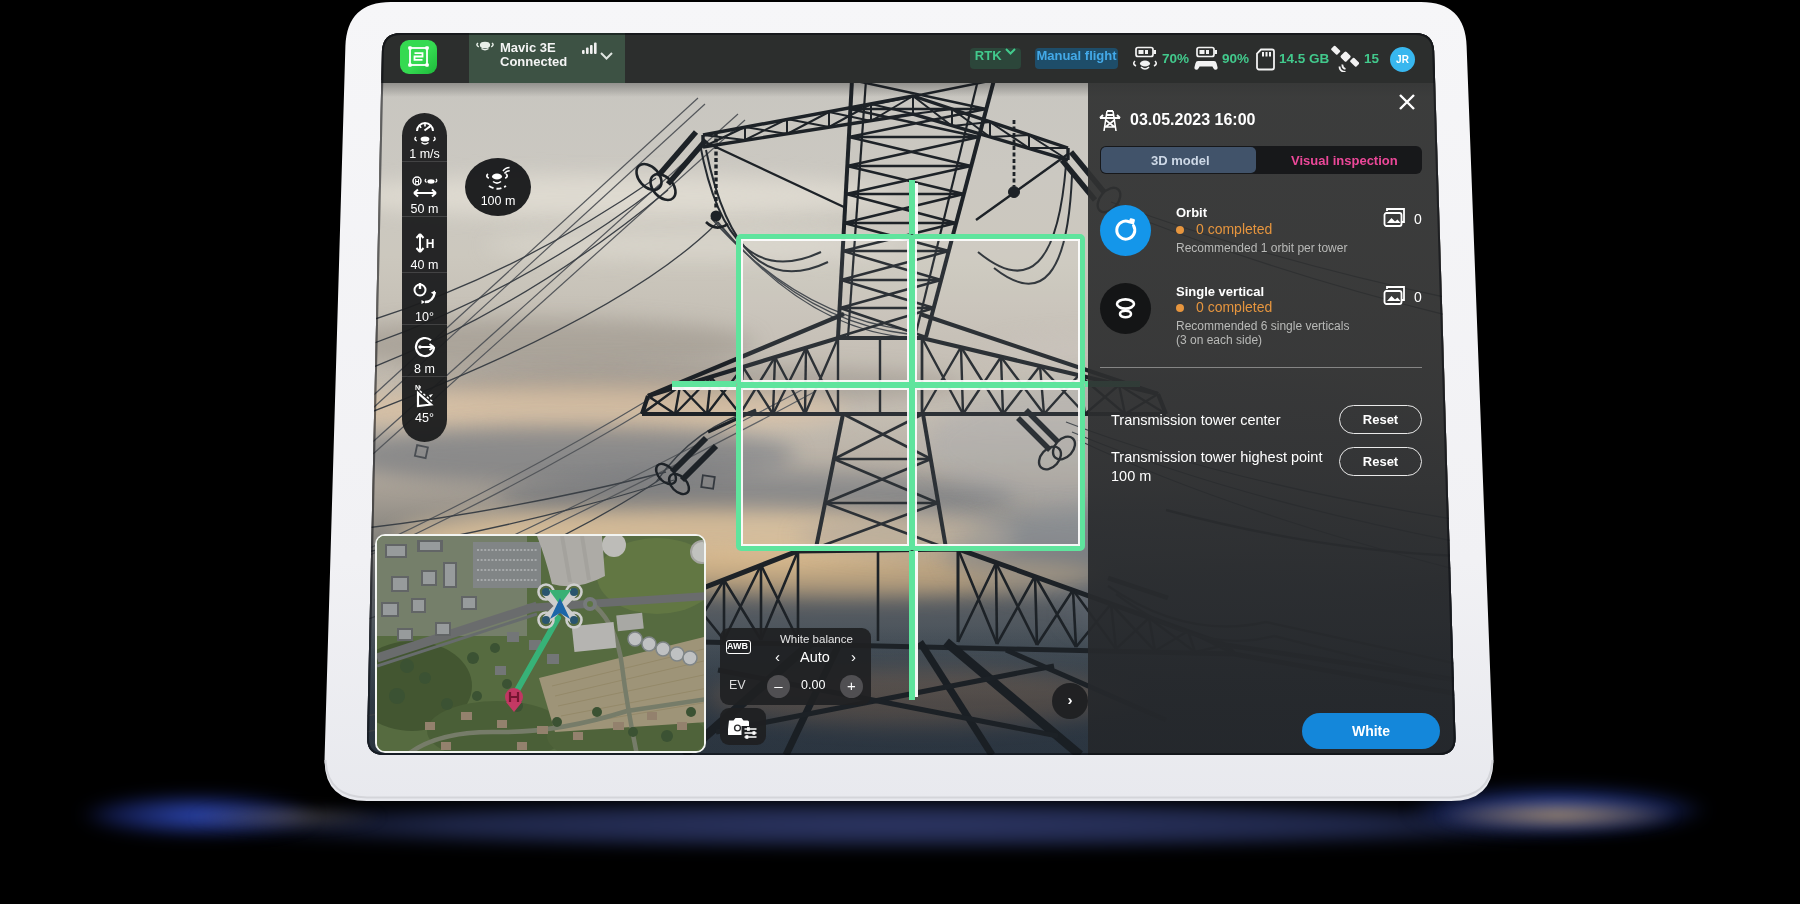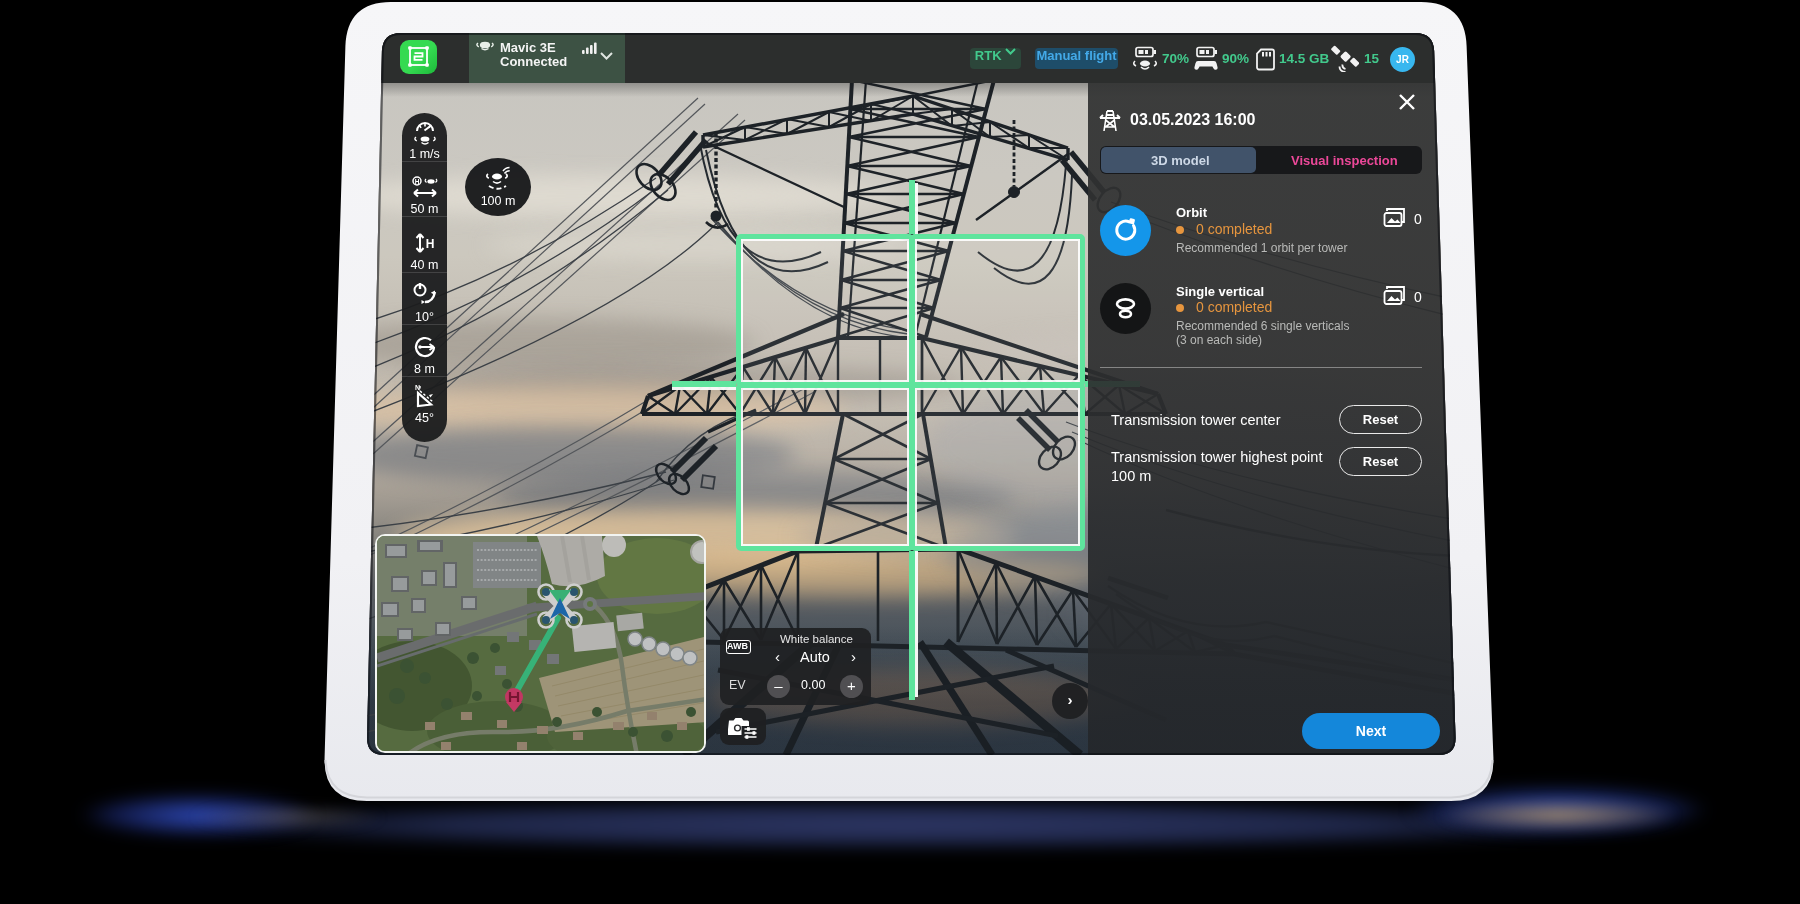--- a/index.html
+++ b/index.html
@@ -672,18 +672,18 @@
     <div class="abs" style="left:1168px;top:304px;width:8px;height:8px;border-radius:50%;background:#e6953e"></div>
     <div class="pw orange" style="left:1188px;top:299px;font-size:14px">0 completed</div>
     <div class="pw greyt" style="left:1168px;top:319px">Recommended 6 single verticals<br>(3 on each side)</div>
     <div class="pw" style="left:1406px;top:289px;font-size:14px">0</div>
 
     <div class="abs" style="left:1092px;top:367px;width:322px;height:1px;background:#858585"></div>
     <div class="pw" style="left:1103px;top:412px;font-size:14.5px">Transmission tower center</div>
     <div class="reset" style="left:1331px;top:405px">Reset</div>
     <div class="pw" style="left:1103px;top:448px;font-size:14.5px;line-height:19px">Transmission tower highest point<br>100 m</div>
     <div class="reset" style="left:1331px;top:447px">Reset</div>
-    <div class="abs" id="nextbtn">Next</div>
+    <div class="abs" id="nextbtn">White</div>
     <svg class="abs" width="1800" height="904" style="left:0;top:0;pointer-events:none">
       <path fill="none" stroke="rgba(8,10,14,.55)" stroke-width="4" d="M 392.7 33 L 1407.4 33 Q 1425.4 33 1426.2 51 L 1447.5 737 Q 1448.3 755 1430.3 755 L 376.3 755 Q 358.3 755 359.1 737 L 373.9 51 Q 374.7 33 392.7 33 Z"></path>
     </svg>
   </div>
 </div>
 
 </body></html>

